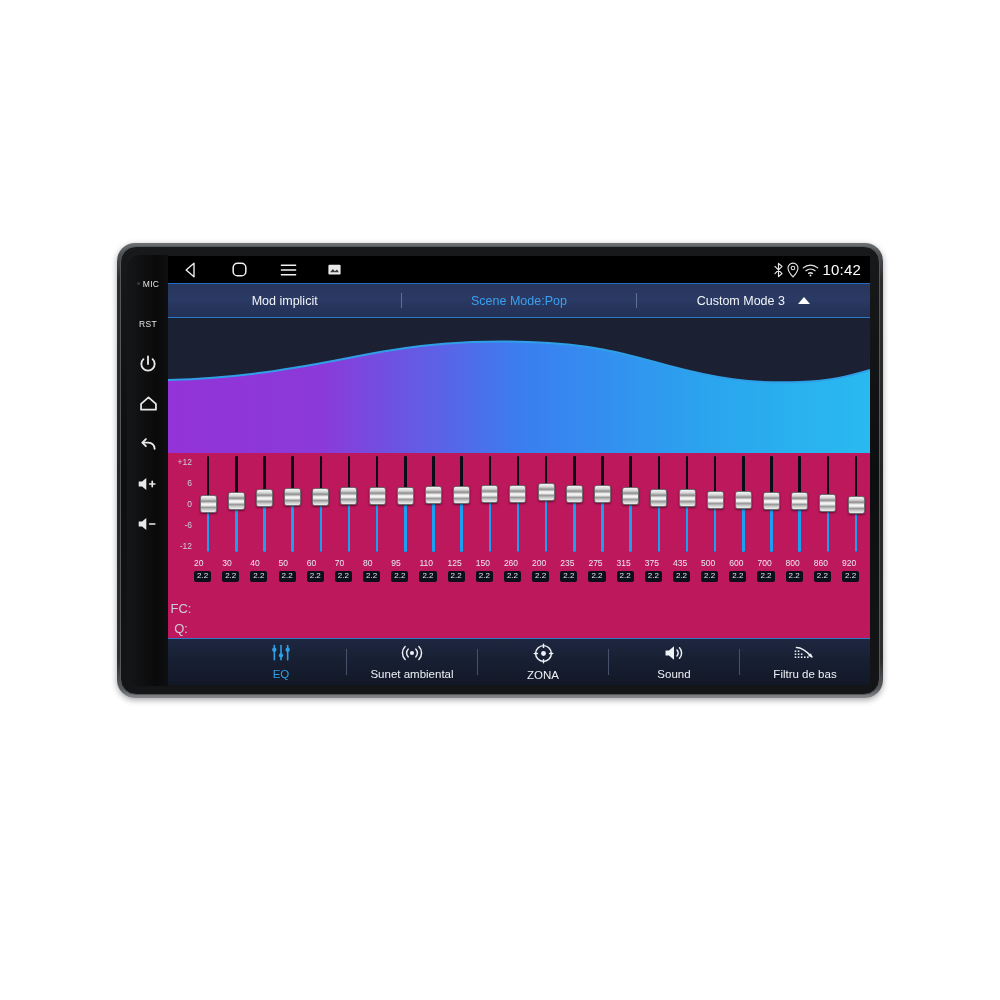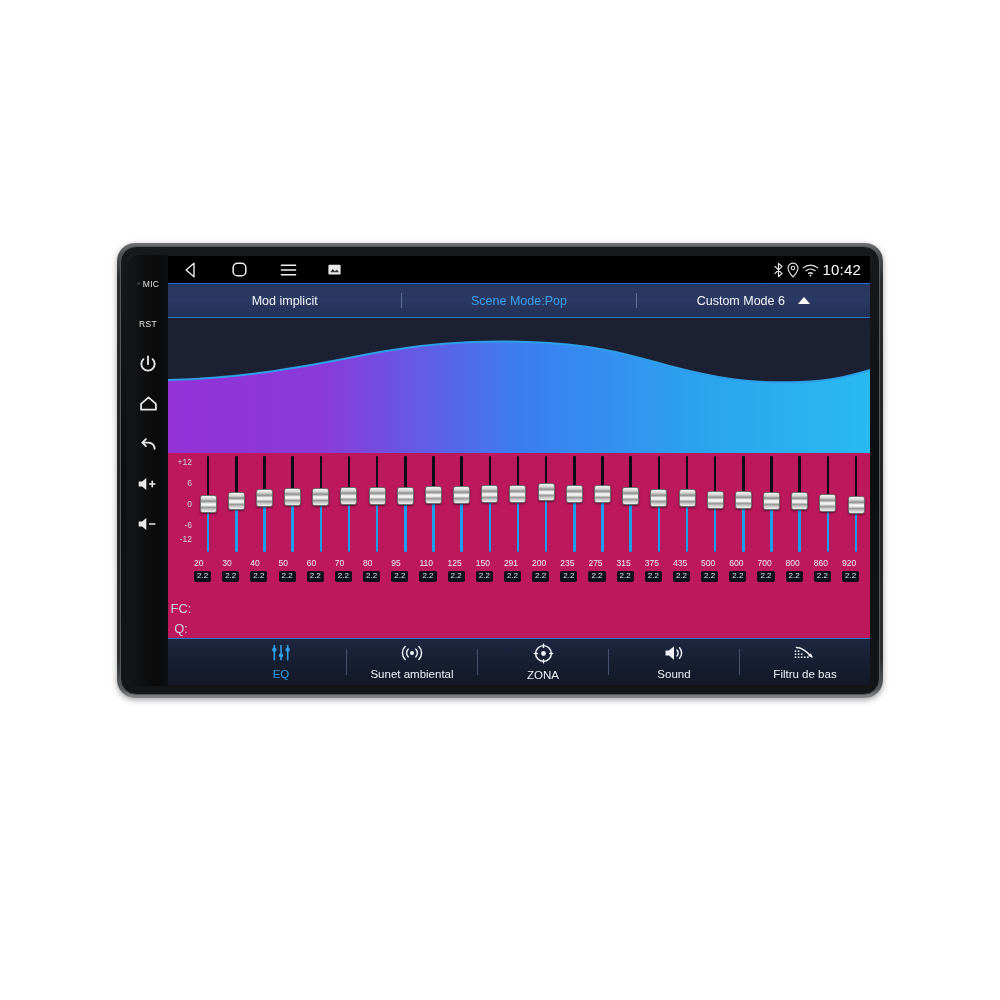--- a/index.html
+++ b/index.html
@@ -300,21 +300,21 @@
       <div id="moderow">
         <div class="mode-cell">
           <span>Mod implicit</span>
         </div>
         <div class="mode-div"></div>
         <div class="mode-cell accent">
           <span>Scene Mode:Pop</span>
         </div>
         <div class="mode-div"></div>
         <div class="mode-cell">
-          <span>Custom Mode 6</span>
+          <span>Custom Mode 3</span>
           <span class="tri-up"></span>
         </div>
       </div>
 
       <div id="wave-wrap">
         <svg viewBox="0 0 700 135" preserveAspectRatio="none">
           <defs>
             <linearGradient id="wgrad" x1="0" y1="0" x2="1" y2="0">
               <stop offset="0%" stop-color="#9333d8"></stop>
               <stop offset="22%" stop-color="#8b3ad9"></stop>
@@ -327,21 +327,21 @@
           <path d="M0,62 C70,60 120,52 190,38 C250,26 300,22 360,24 C420,26 450,34 500,48 C545,60 580,66 630,64 C660,63 680,58 700,52" stroke="#2f9fe8" stroke-width="2" fill="none"></path>
         </svg>
       </div>
 
       <div id="eq">
         <div id="axis">
             <div class="axis-lbl" style="top: 9px;">+12</div>
             <div class="axis-lbl" style="top: 30px;">6</div>
             <div class="axis-lbl" style="top: 51px;">0</div>
             <div class="axis-lbl" style="top: 72px;">-6</div>
-            <div class="axis-lbl" style="top: 86px;">-12</div>
+            <div class="axis-lbl" style="top: 93px;">-12</div>
           </div>
         <div id="bands">
             <div class="band">
               <div class="slider">
                 <div class="track-bg"></div>
                 <div class="track-fill" style="height:48px"></div>
                 <div class="thumb" style="top:51px"></div>
               </div>
               <div class="fc-lbl">20</div>
               <div class="q-box">2.2</div>
@@ -435,21 +435,21 @@
               </div>
               <div class="fc-lbl">150</div>
               <div class="q-box">2.2</div>
             </div>
             <div class="band">
               <div class="slider">
                 <div class="track-bg"></div>
                 <div class="track-fill" style="height:58.5px"></div>
                 <div class="thumb" style="top:40.5px"></div>
               </div>
-              <div class="fc-lbl">291</div>
+              <div class="fc-lbl">260</div>
               <div class="q-box">2.2</div>
             </div>
             <div class="band">
               <div class="slider">
                 <div class="track-bg"></div>
                 <div class="track-fill" style="height:59.9px"></div>
                 <div class="thumb" style="top:39.1px"></div>
               </div>
               <div class="fc-lbl">200</div>
               <div class="q-box">2.2</div>

